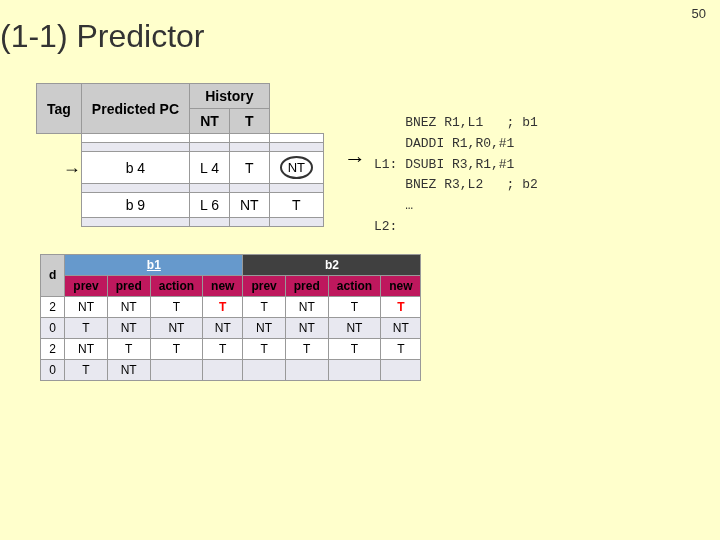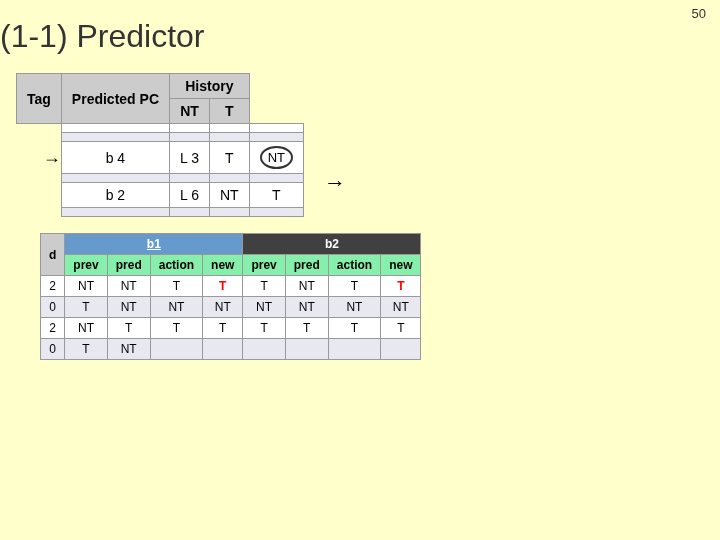--- a/index.html
+++ b/index.html
@@ -26,21 +26,21 @@
       font-weight: normal;
       color: #333;
       margin-top: 18px;
       margin-bottom: 18px;
     }
 
     .content-area {
       display: flex;
       flex-direction: row;
       align-items: center;
-      padding-left: 16px;
+      padding-left: 36px;
       padding-right: 20px;
       gap: 20px;
     }
 
     
     .left-section {
       display: flex;
       flex-direction: column;
       align-items: flex-start;
       gap: 12px;
@@ -129,21 +129,21 @@
       color: #fff;
       text-decoration: underline;
     }
 
     .bottom-table .header-b2 {
       background: #404040;
       color: #fff;
     }
 
     .bottom-table .subheader {
-      background: #86efac;
+      background: #be185d;
     }
 
     .bottom-table .red-bold {
       color: red;
       font-weight: bold;
     }
 
     .bottom-table .row-even-b { background: #e8e8f0 !important; }
     .bottom-table .row-odd-b  { background: #ffffff !important; }
   </style>
@@ -181,52 +181,58 @@
             <tr>
               <td style="border: none; background: transparent; width: 24px; padding: 0px; text-align: right;"></td>
               <td class="row-even"></td>
               <td class="row-even"></td>
               <td class="row-even"></td>
               <td class="row-even"></td>
             </tr>
             <tr>
               <td style="border: none; background: transparent; width: 24px; padding: 0px; text-align: right;"><span style="font-size:18px;">→</span></td>
               <td class="row-odd">b 4</td>
-              <td class="row-odd">L 3</td>
+              <td class="row-odd">L 4</td>
               <td class="row-odd">T</td>
               <td class="row-odd"><span class="circle-nt">NT</span></td>
             </tr>
             <tr>
               <td style="border: none; background: transparent; width: 24px; padding: 0px; text-align: right;"></td>
               <td class="row-even"></td>
               <td class="row-even"></td>
               <td class="row-even"></td>
               <td class="row-even"></td>
             </tr>
             <tr>
               <td style="border: none; background: transparent; width: 24px; padding: 0px; text-align: right;"></td>
-              <td class="row-odd">b 2</td>
+              <td class="row-odd">b 9</td>
               <td class="row-odd">L 6</td>
               <td class="row-odd">NT</td>
               <td class="row-odd">T</td>
             </tr>
             <tr>
               <td style="border: none; background: transparent; width: 24px; padding: 0px; text-align: right;"></td>
               <td class="row-even"></td>
               <td class="row-even"></td>
               <td class="row-even"></td>
               <td class="row-even"></td>
             </tr>
           </tbody>
       </table>
     </div>
   </div>
 
   <div style="display:flex;flex-direction:row;align-items:flex-start;margin-top:40px;">
     <div style="font-size:22px;margin-right:8px;margin-top:30px;">→</div>
+    <div class="code-block" id="code-block">    BNEZ R1,L1   ; b1
+    DADDI R1,R0,#1
+L1: DSUBI R3,R1,#1
+    BNEZ R3,L2   ; b2
+    …
+L2:</div>
   </div>
 </div>
 
 <div class="bottom-section">
   <table class="bottom-table">
     <thead>
       <tr>
         <th class="header-d" rowspan="2">d</th>
         <th class="header-b1" colspan="4">b1</th>
         <th class="header-b2" colspan="4">b2</th>

